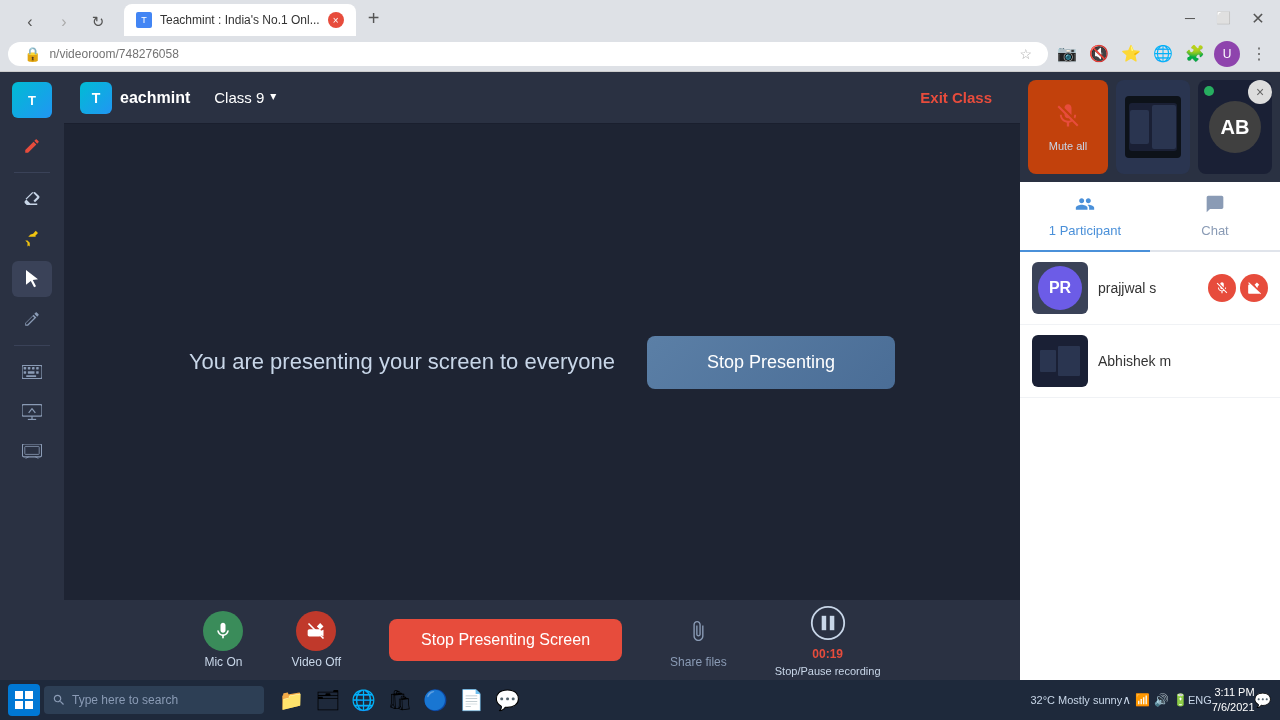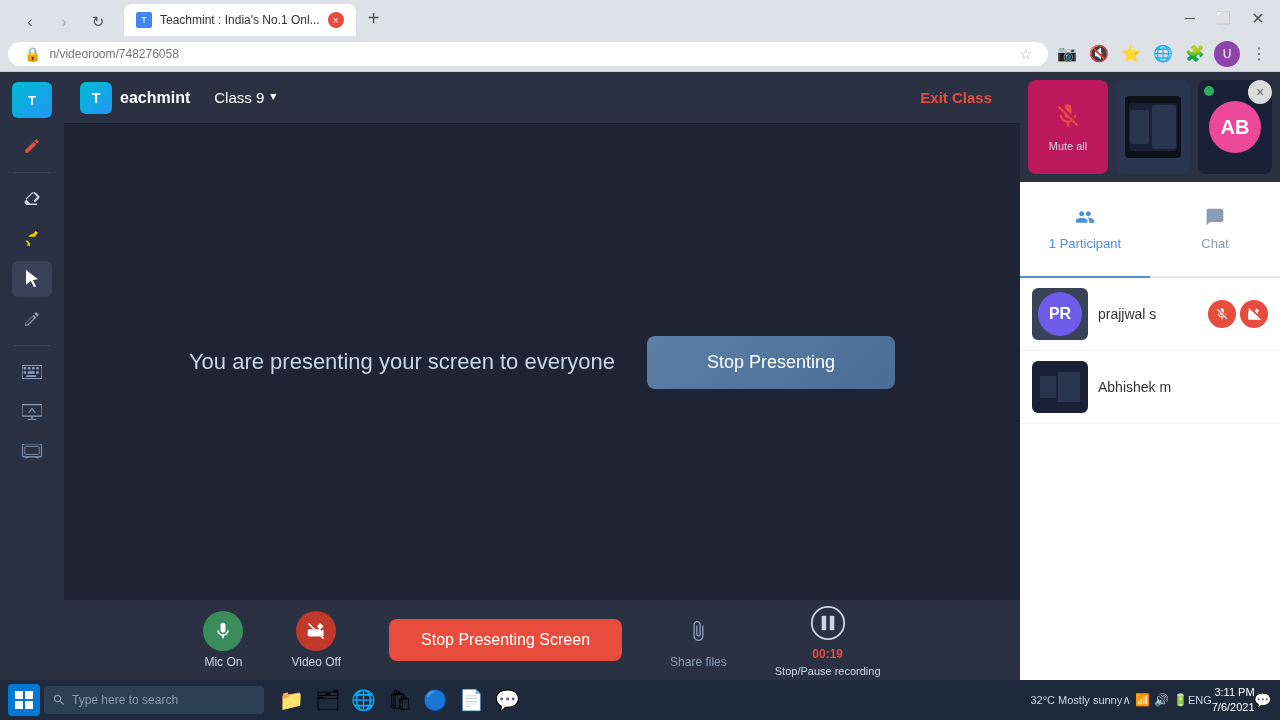--- a/index.html
+++ b/index.html
@@ -204,21 +204,21 @@
       gap: 8px;
       background: #2a3142;
       height: 110px;
     }
     
     .mute-all-tile {
       width: 80px;
       border-radius: 8px;
       overflow: hidden;
       position: relative;
-      background: #be185d;
+      background: #c2410c;
       display: flex;
       flex-direction: column;
       align-items: center;
       justify-content: center;
       gap: 4px;
       cursor: pointer;
       color: #c8d6e8;
       font-size: 11px;
     }
     .mute-all-icon {
@@ -231,21 +231,21 @@
       display: flex;
       border-bottom: 2px solid #e0e4eb;
       background: white;
     }
     .panel-tab {
       flex: 1;
       display: flex;
       flex-direction: column;
       align-items: center;
       justify-content: center;
-      padding: 25px;
+      padding: 12px;
       cursor: pointer;
       gap: 4px;
       font-size: 13px;
       color: #8a9bb5;
       border-bottom: 2px solid transparent;
       margin-bottom: -2px;
     }
     .panel-tab.active {
       color: #4a90d9;
       border-bottom-color: #4a90d9;
@@ -523,21 +523,21 @@
             <div style="width:85%;height:80%;background:#1a2035;border-radius:3px;display:flex;align-items:center;justify-content:center;gap:3px;">
               <div style="width:40%;height:70%;background:#2a3550;border-radius:2px;"></div>
               <div style="width:50%;height:90%;background:#2a3550;border-radius:2px;"></div>
             </div>
           </div>
         </div>
       </div>
 
       <div style="flex:1;border-radius:8px;overflow:hidden;background:#1a2035;position:relative;">
         <div style="width:100%;height:100%;display:flex;align-items:center;justify-content:center;">
-          <div style="width:52px;height:52px;border-radius:50%;background:#ec4899;display:flex;align-items:center;justify-content:center;color:white;font-size:20px;font-weight:700;">AB</div>
+          <div style="width:52px;height:52px;border-radius:50%;background:#404040;display:flex;align-items:center;justify-content:center;color:white;font-size:20px;font-weight:700;">AB</div>
         </div>
         <div style="position:absolute;top:6px;left:6px;width:10px;height:10px;border-radius:50%;background:#27ae60;"></div>
       </div>
     </div>
 
     <div class="panel-close-btn">×</div>
 
     <div class="panel-tabs">
       <div class="panel-tab active">
         <span class="panel-tab-icon">

